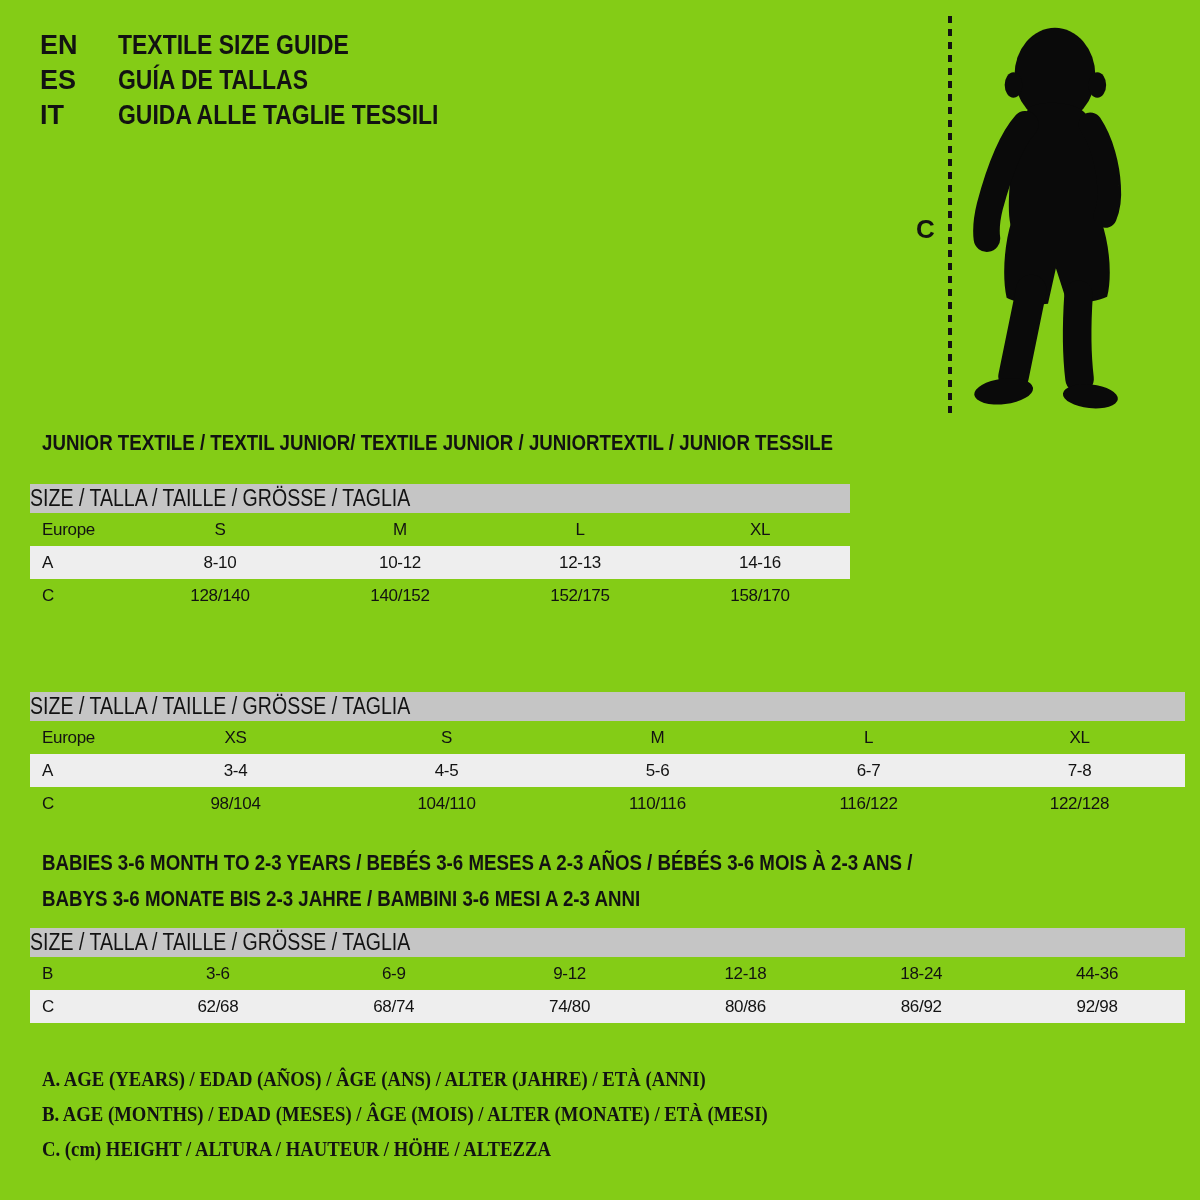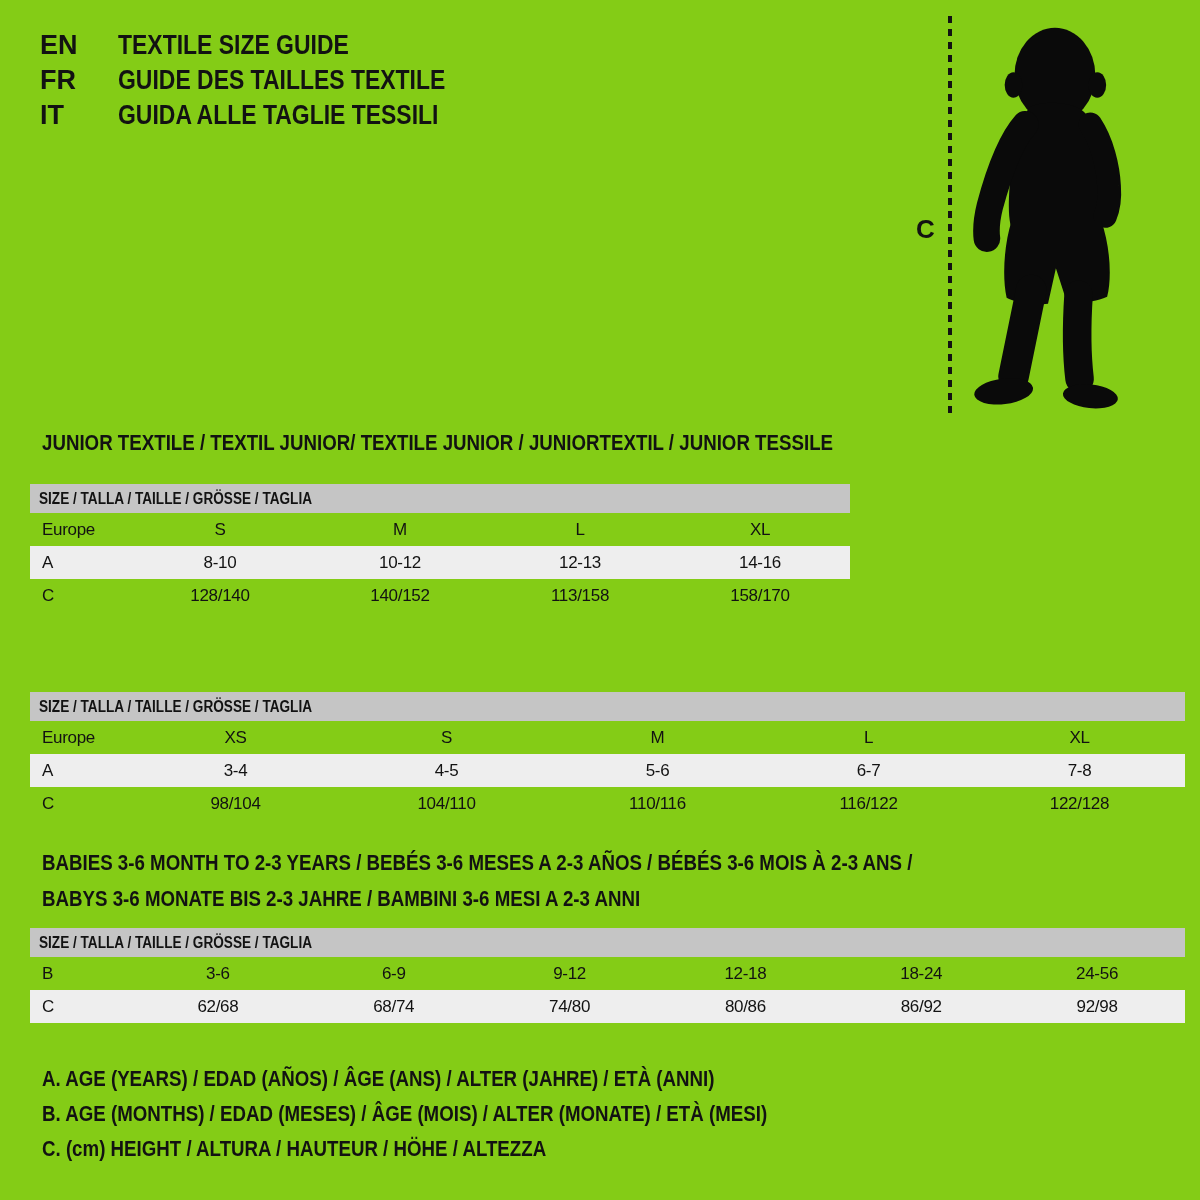--- a/index.html
+++ b/index.html
@@ -37,44 +37,44 @@
   #babies-title-1{top:850px;}
   #babies-title-2{top:886px;}
 
   
   .table{position:absolute;left:30px;}
   #junior-table{top:484px;width:820px;}
   #children-table{top:692px;width:1155px;}
   #babies-table{top:928px;width:1155px;}
   .thead{
     height:29px;background:#c5c5c5;
-    font-size:16px;line-height:29px;padding-left:9px;font-weight:bold;
+    font-size:23px;line-height:29px;
   }
   .trow{display:flex;height:33px;align-items:center;font-size:17px;letter-spacing:-0.3px;}
   .trow.shaded{background:#eeeeee;}
   .rlabel{width:100px;padding-left:12px;box-sizing:border-box;flex:none;}
   .cell{flex:1;text-align:center;}
 
   
-  .footnotes{position:absolute;left:42px;top:1066px;}
+  .footnotes{position:absolute;left:42px;top:1066px;font-family:Liberation Serif, serif;}
   .footnote{height:35px;font-size:22px;font-weight:700;}
 </style>
 </head>
 <body>
 
 <div class="page">
 
   <div class="lang-block">
     <div class="lang-row">
       <span class="lang-code">EN</span>
       <span class="lang-title cx">TEXTILE SIZE GUIDE</span>
     </div>
     <div class="lang-row">
-      <span class="lang-code">FR</span>
-      <span class="lang-title cx">GUIDE DES TAILLES TEXTILE</span>
+      <span class="lang-code">ES</span>
+      <span class="lang-title cx">GUÍA DE TALLAS</span>
     </div>
     <div class="lang-row">
       <span class="lang-code">IT</span>
       <span class="lang-title cx">GUIDA ALLE TAGLIE TESSILI</span>
     </div>
   </div>
 
   <div class="measure-line"></div>
   <div class="measure-label">C</div>
   <svg class="silhouette" width="178" height="404" viewBox="0 0 180 410" aria-hidden="true">
@@ -111,21 +111,21 @@
       <span class="rlabel">A</span>
       <span class="cell">8-10</span>
       <span class="cell">10-12</span>
       <span class="cell">12-13</span>
       <span class="cell">14-16</span>
     </div>
     <div class="trow">
       <span class="rlabel">C</span>
       <span class="cell">128/140</span>
       <span class="cell">140/152</span>
-      <span class="cell">113/158</span>
+      <span class="cell">152/175</span>
       <span class="cell">158/170</span>
     </div>
   </div>
 
   <div class="table" id="children-table">
     <div class="thead">
       <span class="cx">SIZE / TALLA / TAILLE / GRÖSSE / TAGLIA</span>
     </div>
     <div class="trow">
       <span class="rlabel">Europe</span>
@@ -163,21 +163,21 @@
     <div class="thead">
       <span class="cx">SIZE / TALLA / TAILLE / GRÖSSE / TAGLIA</span>
     </div>
     <div class="trow">
       <span class="rlabel">B</span>
       <span class="cell">3-6</span>
       <span class="cell">6-9</span>
       <span class="cell">9-12</span>
       <span class="cell">12-18</span>
       <span class="cell">18-24</span>
-      <span class="cell">24-56</span>
+      <span class="cell">44-36</span>
     </div>
     <div class="trow shaded">
       <span class="rlabel">C</span>
       <span class="cell">62/68</span>
       <span class="cell">68/74</span>
       <span class="cell">74/80</span>
       <span class="cell">80/86</span>
       <span class="cell">86/92</span>
       <span class="cell">92/98</span>
     </div>

